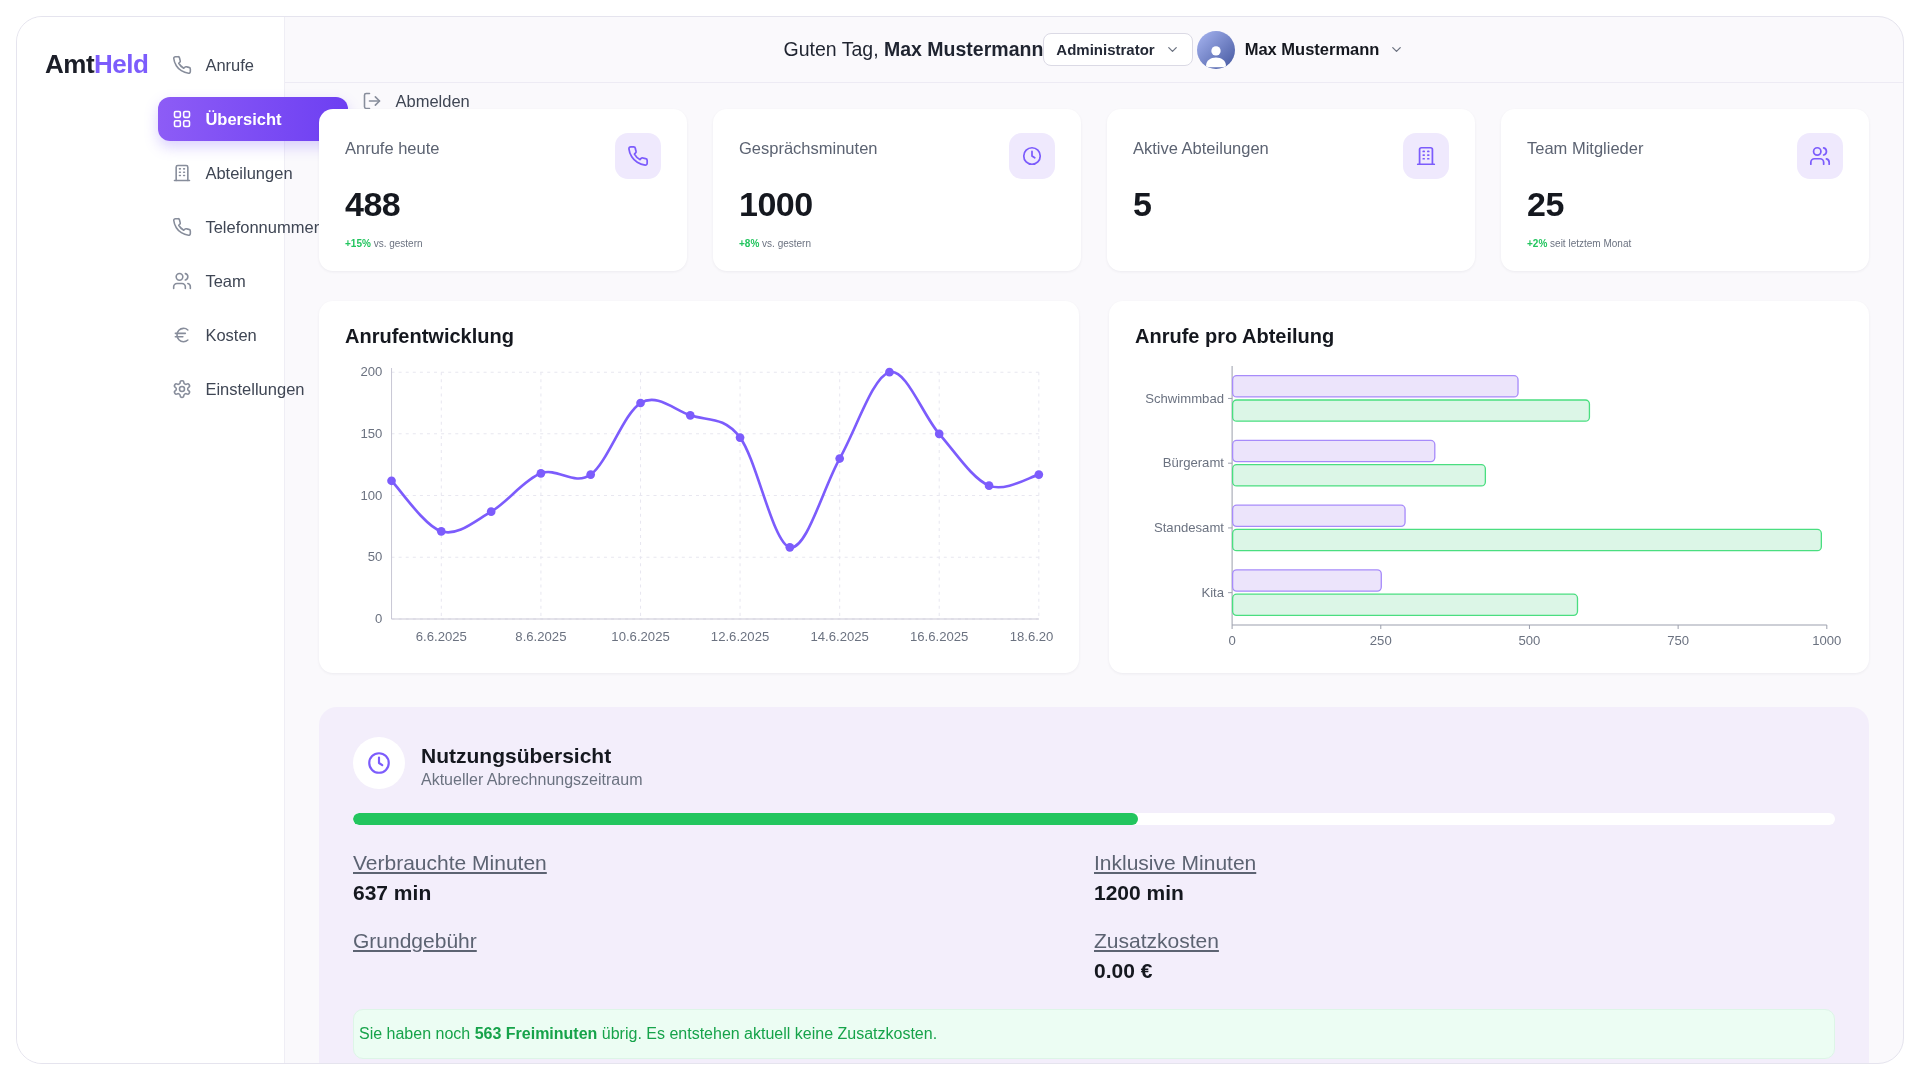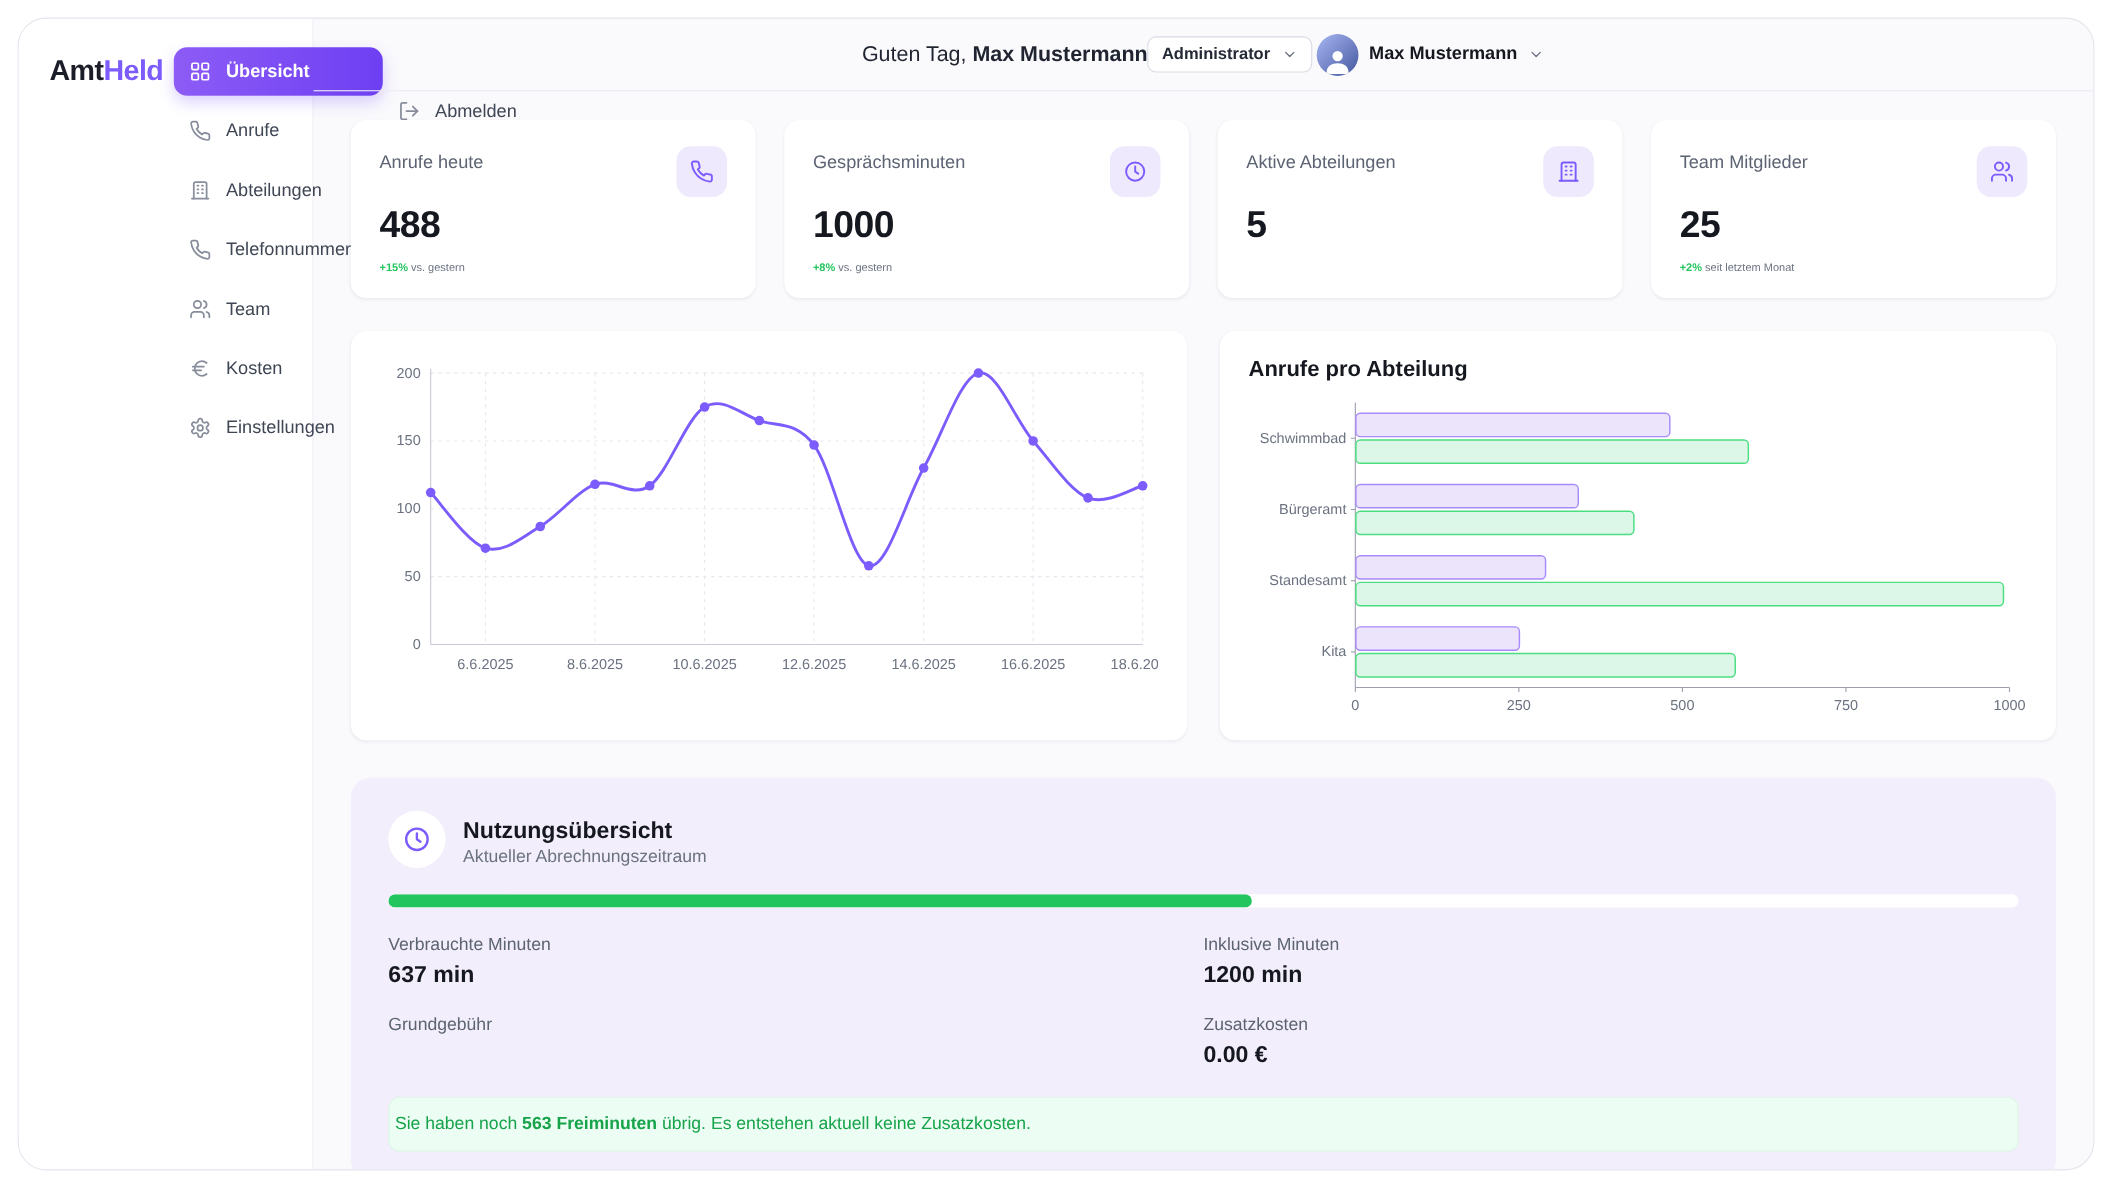--- a/index.html
+++ b/index.html
@@ -55,50 +55,50 @@
   
   .usage-card{margin-top:34px;background:#F3EEFB;border-radius:18px;padding:30px 34px 26px;}
   .usage-head{display:flex;align-items:flex-end;gap:16px;}
   .usage-icon{width:52px;height:52px;border-radius:50%;background:#fff;color:#7C5CFC;
     display:flex;align-items:center;justify-content:center;flex-shrink:0;}
   .usage-title{font-size:21px;font-weight:800;}
   .usage-subtitle{font-size:16px;color:#6b7280;margin-top:3px;}
   .progress-track{margin-top:24px;height:12px;background:#fff;border-radius:999px;overflow:hidden;}
   .progress-fill{height:100%;background:#22C55E;border-radius:999px;}
   .usage-grid{margin-top:26px;display:grid;grid-template-columns:1fr 1fr;row-gap:24px;}
-  .usage-stat-label{font-size:16px;color:#5c6372;}
+  .usage-stat-label{font-size:21px;color:#5c6372;text-decoration:underline;}
   .usage-stat-value{font-size:21px;font-weight:800;margin-top:6px;}
   .usage-note{margin-top:26px;background:#ECFDF3;border:1px solid #DDF5E7;border-radius:10px;
     padding:15px 5px;font-size:16px;color:#16A34A;}
   .usage-note b{font-weight:700;}
 </style>
 </head>
 <body>
 
 <div class="frame">
 
   <aside class="sidebar">
     <div class="logo">
       <span>Amt</span><span class="accent">Held</span>
     </div>
     <nav class="nav" id="nav">
+        <div class="nav-item">
+          <svg class="icn " width="20" height="20" viewBox="0 0 24 24" fill="none" stroke="currentColor" stroke-width="1.9" stroke-linecap="round" stroke-linejoin="round">
+            <path d="M22 16.92v3a2 2 0 0 1-2.18 2 19.79 19.79 0 0 1-8.63-3.07 19.5 19.5 0 0 1-6-6A19.79 19.79 0 0 1 2.12 4.18 2 2 0 0 1 4.11 2h3a2 2 0 0 1 2 1.72c.12.96.36 1.9.7 2.81a2 2 0 0 1-.45 2.11L8.09 9.91a16 16 0 0 0 6 6l1.27-1.27a2 2 0 0 1 2.11-.45c.91.34 1.85.58 2.81.7A2 2 0 0 1 22 16.92z"></path>
+          </svg>
+          <span class="nav-label">Anrufe</span>
+        </div>
         <div class="nav-item active">
           <svg class="icn " width="20" height="20" viewBox="0 0 24 24" fill="none" stroke="currentColor" stroke-width="1.9" stroke-linecap="round" stroke-linejoin="round">
             <rect x="3" y="3" width="7" height="7" rx="1.5"></rect>
             <rect x="14" y="3" width="7" height="7" rx="1.5"></rect>
             <rect x="3" y="14" width="7" height="7" rx="1.5"></rect>
             <rect x="14" y="14" width="7" height="7" rx="1.5"></rect>
           </svg>
           <span class="nav-label">Übersicht</span>
-        </div>
-        <div class="nav-item">
-          <svg class="icn " width="20" height="20" viewBox="0 0 24 24" fill="none" stroke="currentColor" stroke-width="1.9" stroke-linecap="round" stroke-linejoin="round">
-            <path d="M22 16.92v3a2 2 0 0 1-2.18 2 19.79 19.79 0 0 1-8.63-3.07 19.5 19.5 0 0 1-6-6A19.79 19.79 0 0 1 2.12 4.18 2 2 0 0 1 4.11 2h3a2 2 0 0 1 2 1.72c.12.96.36 1.9.7 2.81a2 2 0 0 1-.45 2.11L8.09 9.91a16 16 0 0 0 6 6l1.27-1.27a2 2 0 0 1 2.11-.45c.91.34 1.85.58 2.81.7A2 2 0 0 1 22 16.92z"></path>
-          </svg>
-          <span class="nav-label">Anrufe</span>
         </div>
         <div class="nav-item">
           <svg class="icn " width="20" height="20" viewBox="0 0 24 24" fill="none" stroke="currentColor" stroke-width="1.9" stroke-linecap="round" stroke-linejoin="round">
             <path d="M3 21h18"></path>
             <path d="M5 21V5a2 2 0 0 1 2-2h10a2 2 0 0 1 2 2v16"></path>
             <path d="M9 7h1"></path>
             <path d="M14 7h1"></path>
             <path d="M9 11h1"></path>
             <path d="M14 11h1"></path>
             <path d="M9 15h1"></path>
@@ -243,20 +243,21 @@
                 </svg>
               </div>
             </div>
             <div class="stat-value">25</div>
             <div class="stat-delta"><span class="green">+2%</span> seit letztem Monat</div>
           </div>
         </div>
 
       <div class="charts-row">
         <div class="card chart-card">
+          <h3 class="chart-title">Anrufentwicklung</h3>
           <svg class="chart-svg" id="line-chart" viewBox="0 0 700 300">
               <g>
                 <line x1="46" y1="258.0" x2="686" y2="258.0" stroke="#E8E7F0" stroke-dasharray="3 4"></line>
                 <line x1="46" y1="197.0" x2="686" y2="197.0" stroke="#E8E7F0" stroke-dasharray="3 4"></line>
                 <line x1="46" y1="136.0" x2="686" y2="136.0" stroke="#E8E7F0" stroke-dasharray="3 4"></line>
                 <line x1="46" y1="75.0" x2="686" y2="75.0" stroke="#E8E7F0" stroke-dasharray="3 4"></line>
                 <line x1="46" y1="14.0" x2="686" y2="14.0" stroke="#E8E7F0" stroke-dasharray="3 4"></line>
                 <line x1="95.2" y1="14" x2="95.2" y2="258" stroke="#E8E7F0" stroke-dasharray="3 4"></line>
                 <line x1="193.7" y1="14" x2="193.7" y2="258" stroke="#E8E7F0" stroke-dasharray="3 4"></line>
                 <line x1="292.2" y1="14" x2="292.2" y2="258" stroke="#E8E7F0" stroke-dasharray="3 4"></line>

